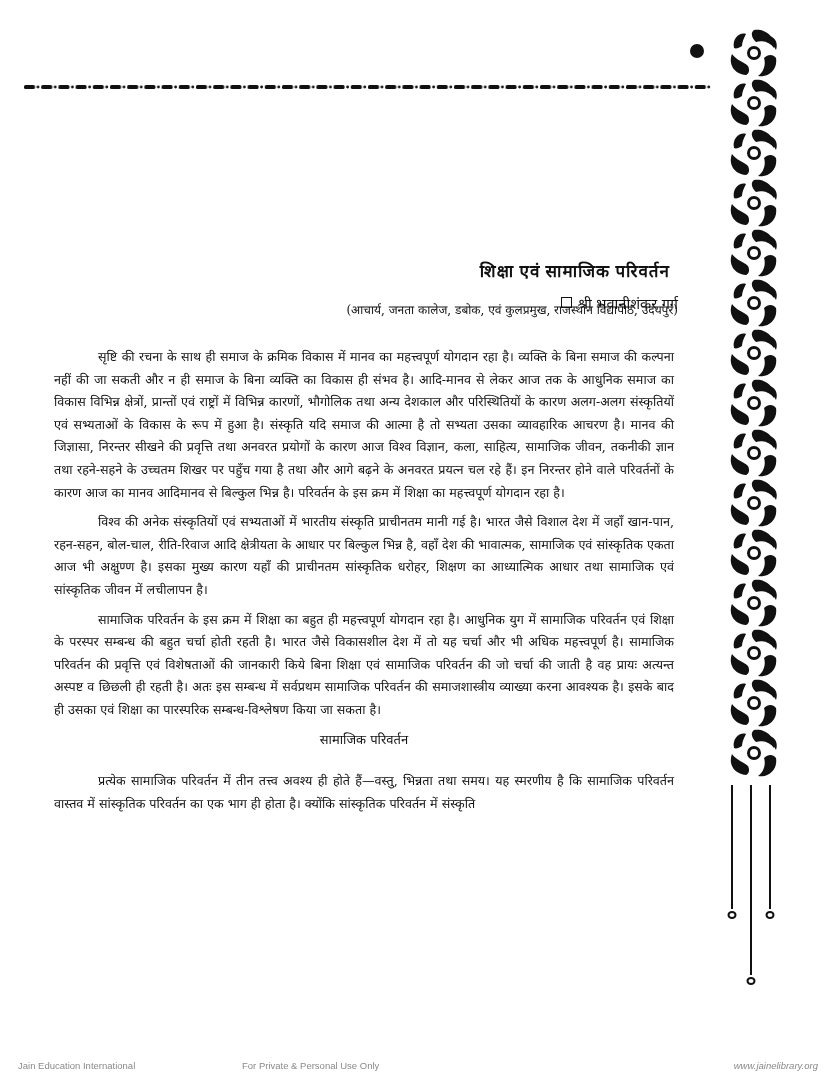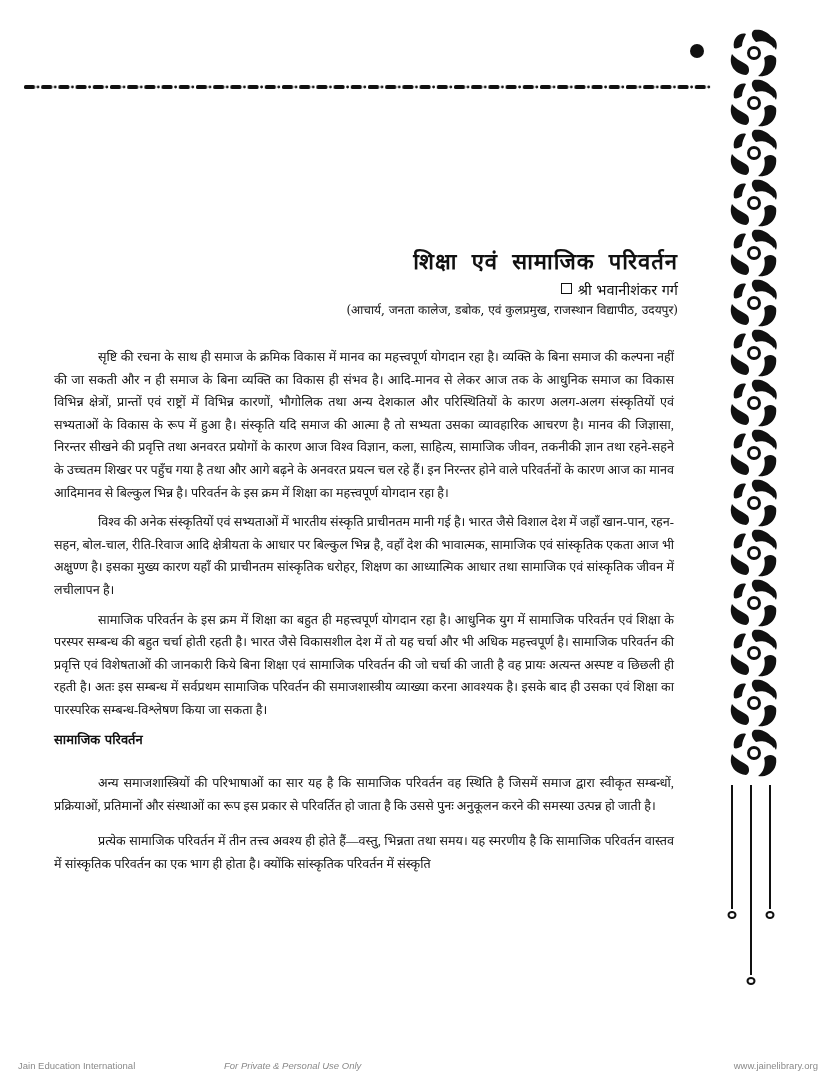--- a/index.html
+++ b/index.html
@@ -2,32 +2,32 @@
 <html><head>
 <meta charset="utf-8">
 <style>
   html, body { margin: 0; padding: 0; background: #ffffff; }
   body { width: 828px; height: 1086px; position: relative; overflow: hidden; color: #111; font-family: "DejaVu Serif", serif; }
   .rule { position: absolute; left: 24px; top: 84px; width: 688px; height: 6px; }
   .top-dot { position: absolute; left: 690px; top: 44px; width: 14px; height: 14px; border-radius: 50%; background: #111; }
   .border-chain { position: absolute; left: 726px; top: 28px; width: 56px; height: 770px; }
   .border-tails { position: absolute; left: 720px; top: 785px; width: 70px; height: 205px; }
   .title-block { position: absolute; right: 150px; top: 250px; text-align: right; }
-  .title { font-family: Liberation Mono, monospace; font-size: 22px; font-weight: bold; letter-spacing: 1px; margin: 0; line-height: 28px; }
+  .title { font-family: Liberation Serif, serif; font-size: 17px; font-weight: bold; letter-spacing: 1px; margin: 8px; line-height: 28px; }
   .author { font-size: 14.5px; font-weight: normal; margin-top: 2px; line-height: 20px; }
   .author .box { display: inline-block; width: 9px; height: 9px; border: 1.2px solid #111; margin-right: 6px; vertical-align: 1px; }
   .affil { position: absolute; right: 150px; top: 300px; font-size: 12px; line-height: 20px; }
   .body { position: absolute; left: 54px; top: 346px; width: 620px; font-size: 12.6px; line-height: 22.6px; text-align: justify; }
-  .body p { margin: 0 0 7px 0; text-indent: 44px; font-family: Liberation Serif, serif; }
+  .body p { margin: 0 0 7px 0; text-indent: 44px; }
   .body p.tight { margin-bottom: 0; }
-  .body .section { text-align: left; font-weight: bold; font-size: 13px; margin: 2px 0 21px 0; text-indent: 0; }
+  .body .section { text-align: center; font-weight: normal; font-size: 13px; margin: 2px 0 0 0; text-indent: 0; }
   .footer { position: absolute; top: 1060px; font-family: "Liberation Sans", sans-serif; font-size: 9.5px; color: #8a8a8a; }
   .footer.left { left: 18px; }
-  .footer.center { left: 224px; font-style: italic; }
-  .footer.right { right: 10px; }
+  .footer.center { left: 242px; }
+  .footer.right { right: 10px; font-style: italic; }
 </style>
 </head>
 <body>
 
 <svg class="rule" viewBox="0 0 688 6" preserveAspectRatio="none">
   <defs>
     <pattern id="dd" width="17.2" height="6" patternUnits="userSpaceOnUse">
       <rect x="0" y="1" width="11" height="4" rx="1.5" fill="#111"></rect>
       <circle cx="14" cy="3" r="1.4" fill="#111"></circle>
     </pattern>
@@ -80,19 +80,18 @@
     <span class="box"></span><span>श्री भवानीशंकर गर्ग</span>
   </div>
 </div>
 <div class="affil">(आचार्य, जनता कालेज, डबोक, एवं कुलप्रमुख, राजस्थान विद्यापीठ, उदयपुर)</div>
 
 <div class="body">
   <p>सृष्टि की रचना के साथ ही समाज के क्रमिक विकास में मानव का महत्त्वपूर्ण योगदान रहा है। व्यक्ति के बिना समाज की कल्पना नहीं की जा सकती और न ही समाज के बिना व्यक्ति का विकास ही संभव है। आदि-मानव से लेकर आज तक के आधुनिक समाज का विकास विभिन्न क्षेत्रों, प्रान्तों एवं राष्ट्रों में विभिन्न कारणों, भौगोलिक तथा अन्य देशकाल और परिस्थितियों के कारण अलग-अलग संस्कृतियों एवं सभ्यताओं के विकास के रूप में हुआ है। संस्कृति यदि समाज की आत्मा है तो सभ्यता उसका व्यावहारिक आचरण है। मानव की जिज्ञासा, निरन्तर सीखने की प्रवृत्ति तथा अनवरत प्रयोगों के कारण आज विश्व विज्ञान, कला, साहित्य, सामाजिक जीवन, तकनीकी ज्ञान तथा रहने-सहने के उच्चतम शिखर पर पहुँच गया है तथा और आगे बढ़ने के अनवरत प्रयत्न चल रहे हैं। इन निरन्तर होने वाले परिवर्तनों के कारण आज का मानव आदिमानव से बिल्कुल भिन्न है। परिवर्तन के इस क्रम में शिक्षा का महत्त्वपूर्ण योगदान रहा है।</p>
   <p>विश्व की अनेक संस्कृतियों एवं सभ्यताओं में भारतीय संस्कृति प्राचीनतम मानी गई है। भारत जैसे विशाल देश में जहाँ खान-पान, रहन-सहन, बोल-चाल, रीति-रिवाज आदि क्षेत्रीयता के आधार पर बिल्कुल भिन्न है, वहाँ देश की भावात्मक, सामाजिक एवं सांस्कृतिक एकता आज भी अक्षुण्ण है। इसका मुख्य कारण यहाँ की प्राचीनतम सांस्कृतिक धरोहर, शिक्षण का आध्यात्मिक आधार तथा सामाजिक एवं सांस्कृतिक जीवन में लचीलापन है।</p>
   <p>सामाजिक परिवर्तन के इस क्रम में शिक्षा का बहुत ही महत्त्वपूर्ण योगदान रहा है। आधुनिक युग में सामाजिक परिवर्तन एवं शिक्षा के परस्पर सम्बन्ध की बहुत चर्चा होती रहती है। भारत जैसे विकासशील देश में तो यह चर्चा और भी अधिक महत्त्वपूर्ण है। सामाजिक परिवर्तन की प्रवृत्ति एवं विशेषताओं की जानकारी किये बिना शिक्षा एवं सामाजिक परिवर्तन की जो चर्चा की जाती है वह प्रायः अत्यन्त अस्पष्ट व छिछली ही रहती है। अतः इस सम्बन्ध में सर्वप्रथम सामाजिक परिवर्तन की समाजशास्त्रीय व्याख्या करना आवश्यक है। इसके बाद ही उसका एवं शिक्षा का पारस्परिक सम्बन्ध-विश्लेषण किया जा सकता है।</p>
   <div class="section">सामाजिक परिवर्तन</div>
-  <p class="tight">अन्य समाजशास्त्रियों की परिभाषाओं का सार यह है कि सामाजिक परिवर्तन वह स्थिति है जिसमें समाज द्वारा स्वीकृत सम्बन्धों, प्रक्रियाओं, प्रतिमानों और संस्थाओं का रूप इस प्रकार से परिवर्तित हो जाता है कि उससे पुनः अनुकूलन करने की समस्या उत्पन्न हो जाती है।</p>
-  <p style="margin-top:13px">प्रत्येक सामाजिक परिवर्तन में तीन तत्त्व अवश्य ही होते हैं—वस्तु, भिन्नता तथा समय। यह स्मरणीय है कि सामाजिक परिवर्तन वास्तव में सांस्कृतिक परिवर्तन का एक भाग ही होता है। क्योंकि सांस्कृतिक परिवर्तन में संस्कृति</p>
+  <p style="margin-top:19px">प्रत्येक सामाजिक परिवर्तन में तीन तत्त्व अवश्य ही होते हैं—वस्तु, भिन्नता तथा समय। यह स्मरणीय है कि सामाजिक परिवर्तन वास्तव में सांस्कृतिक परिवर्तन का एक भाग ही होता है। क्योंकि सांस्कृतिक परिवर्तन में संस्कृति</p>
 </div>
 
 <div class="footer left">Jain Education International</div>
 <div class="footer center">For Private &amp; Personal Use Only</div>
 <div class="footer right">www.jainelibrary.org</div>
 
 </body></html>

